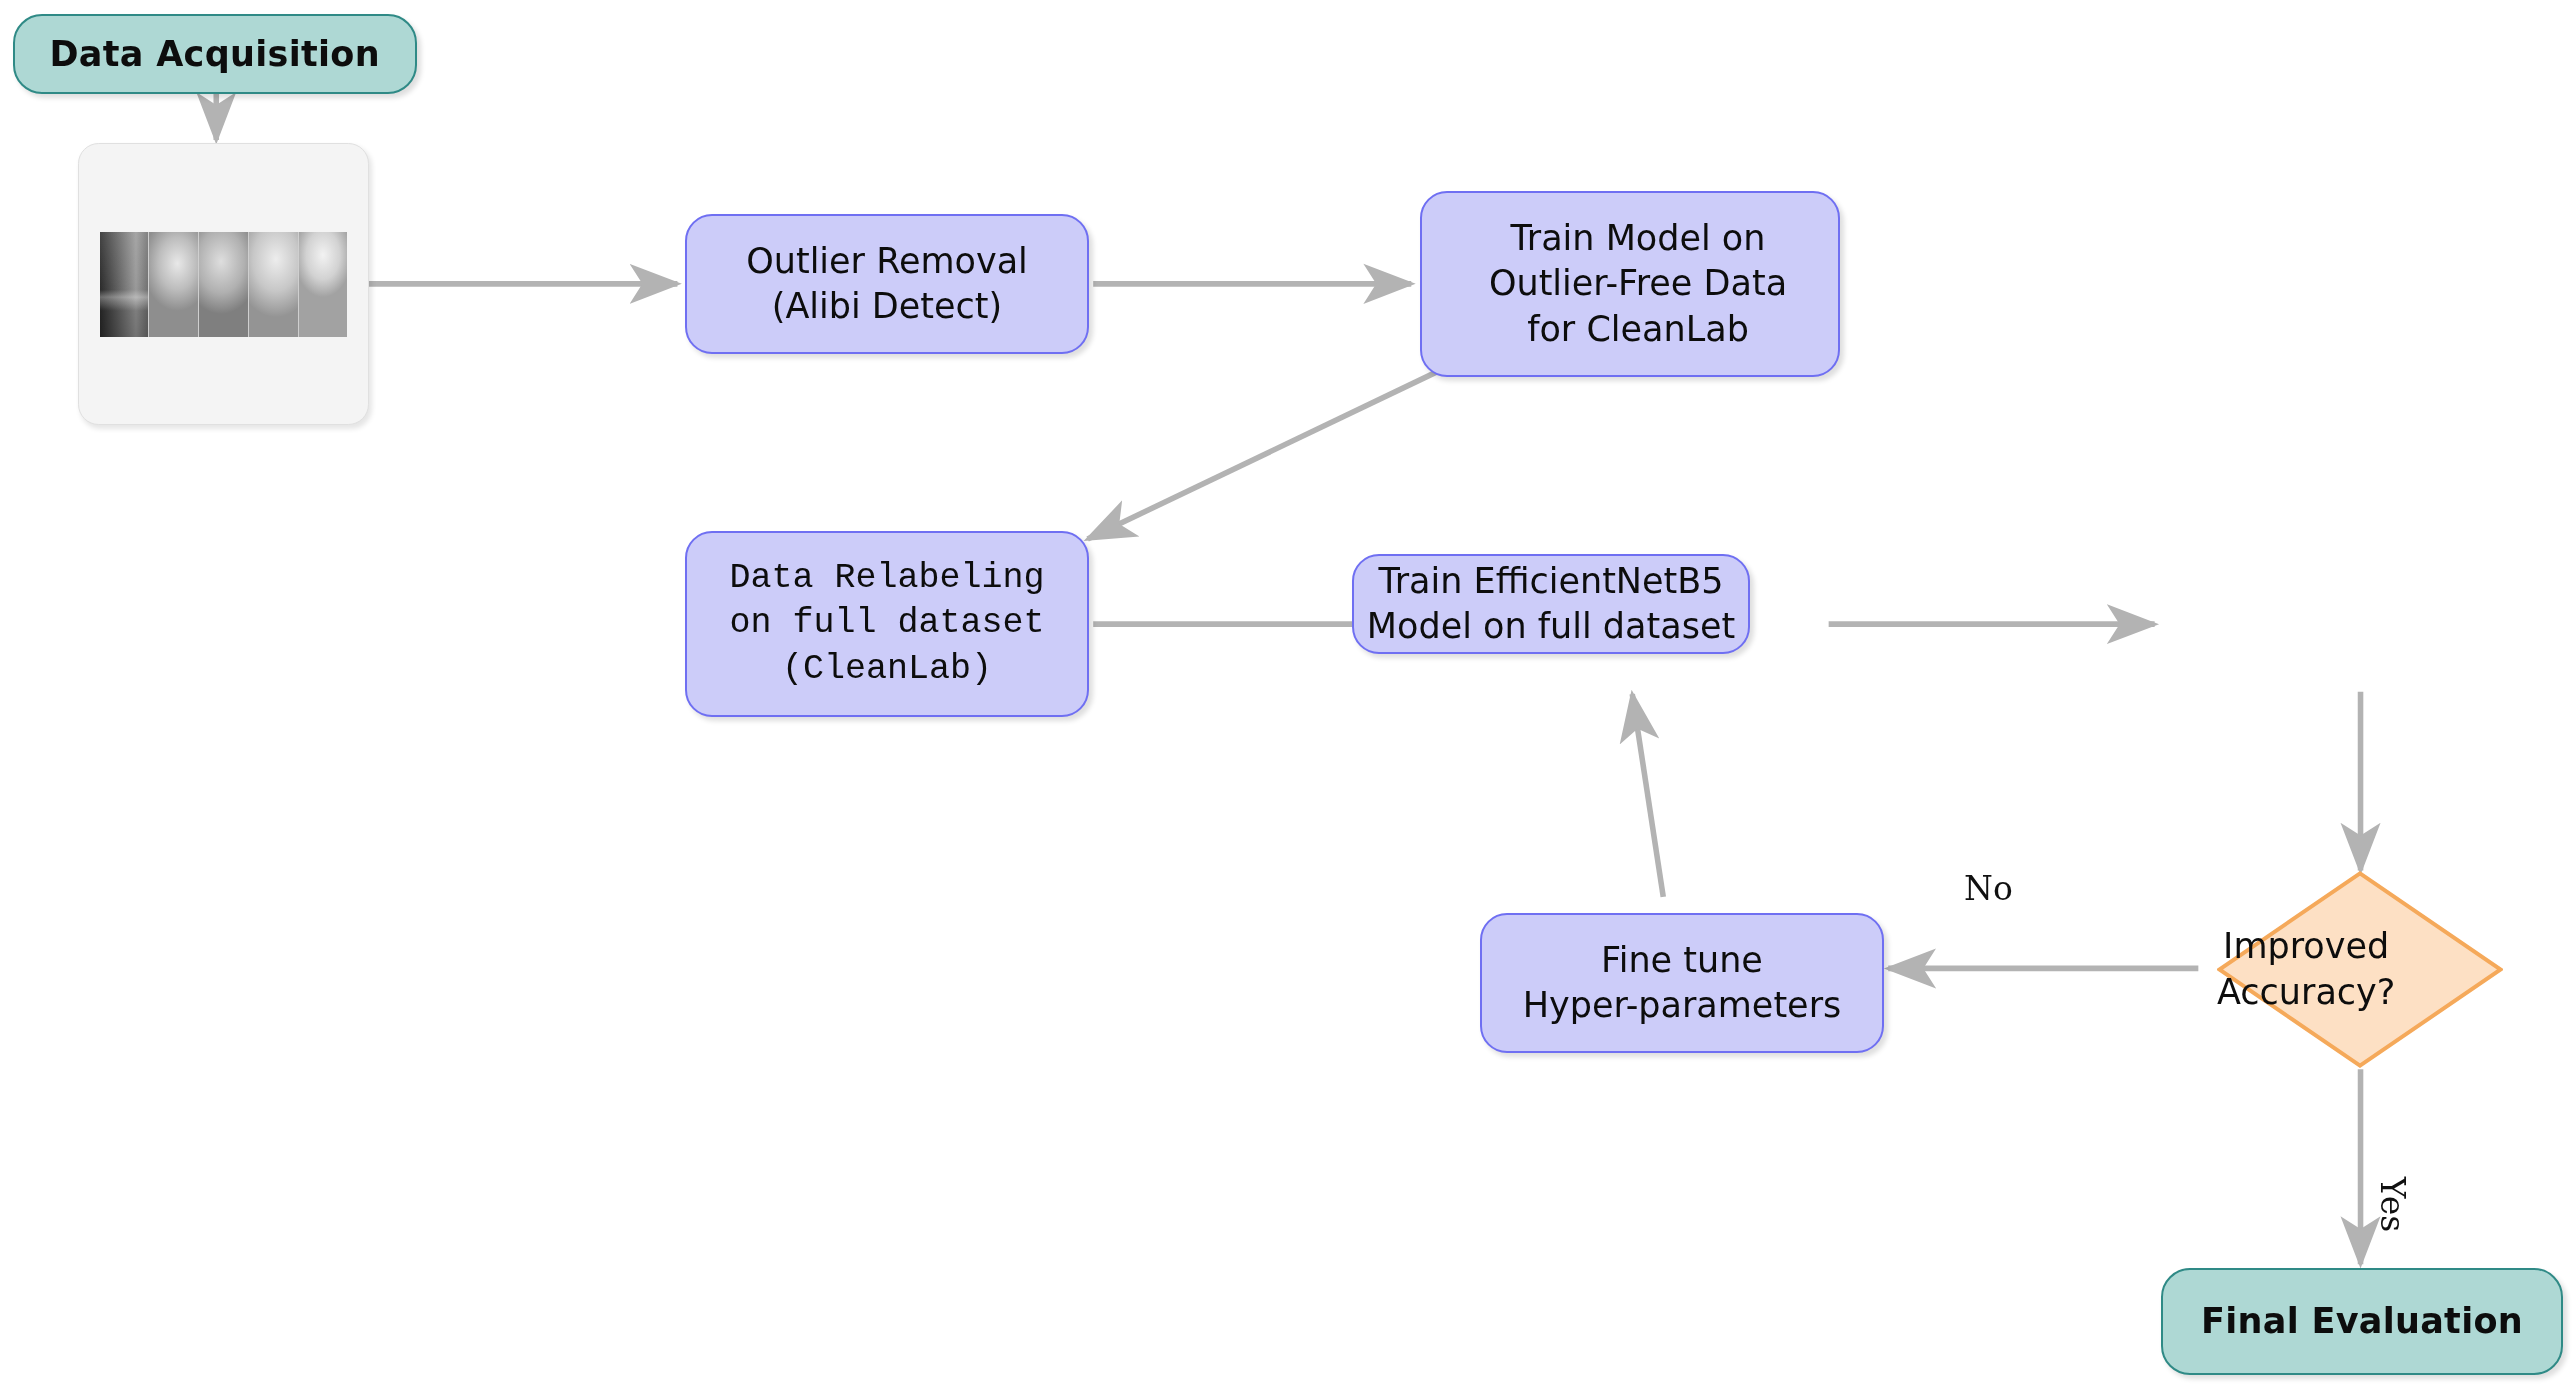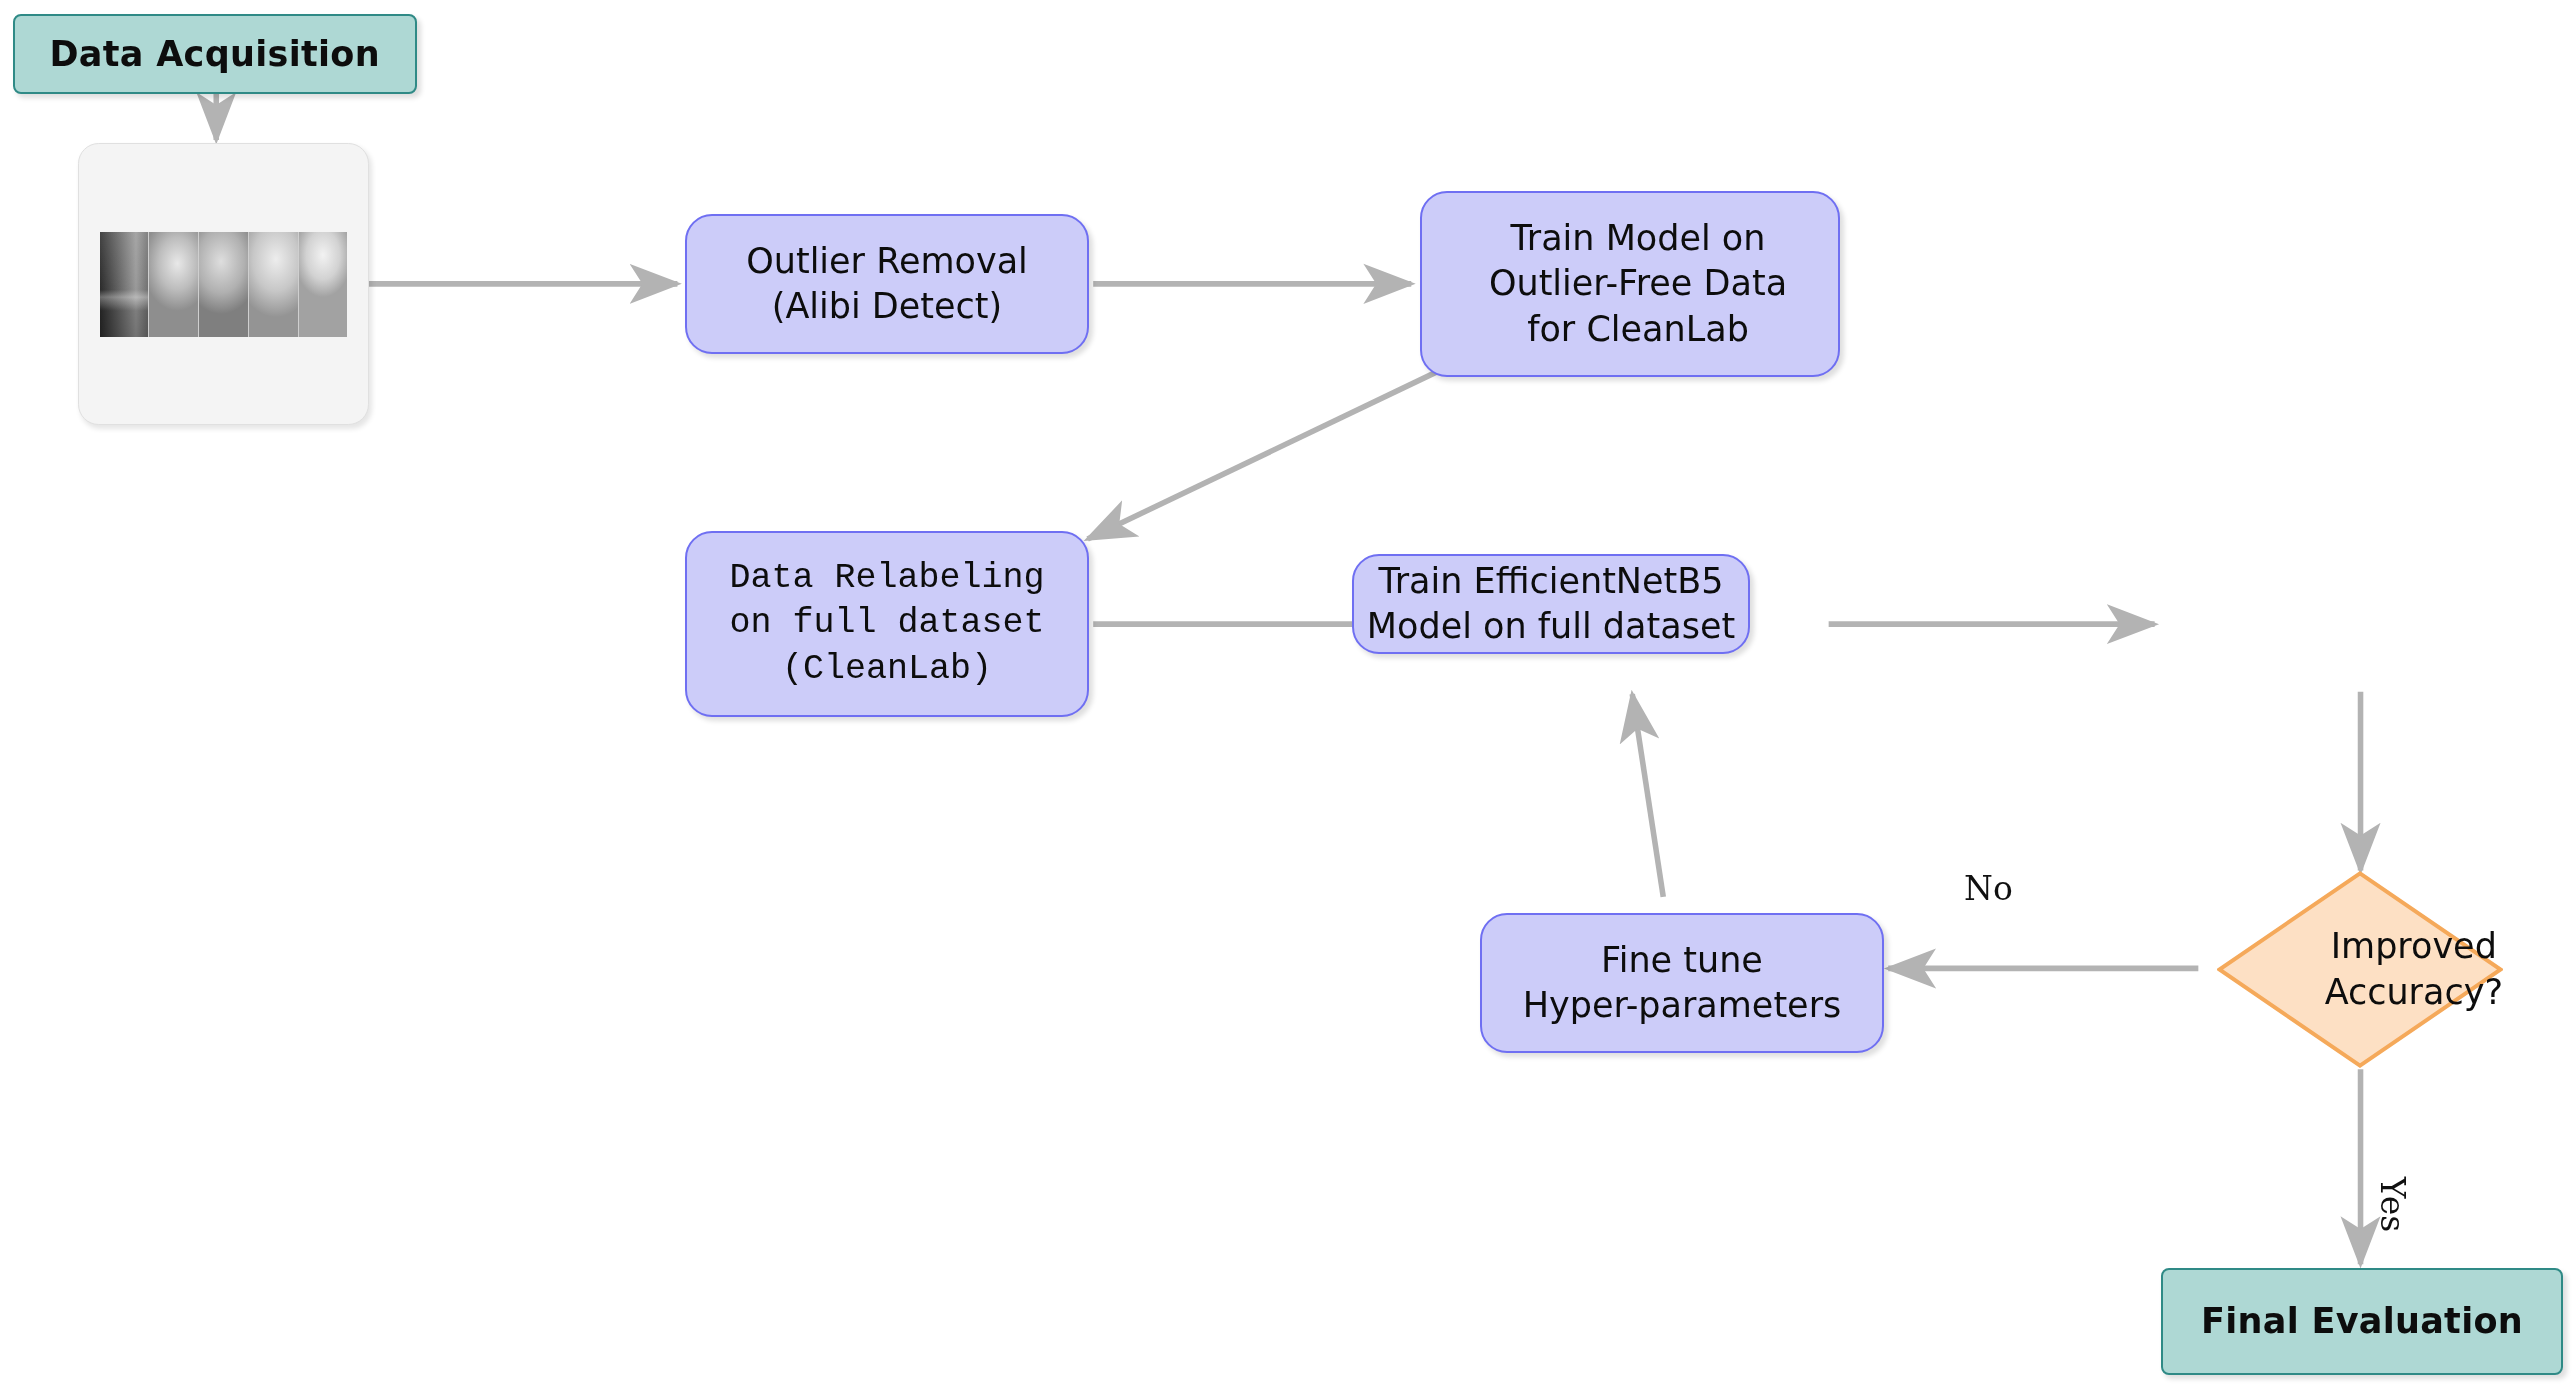--- a/index.html
+++ b/index.html
@@ -26,38 +26,38 @@
     justify-content: center;
     text-align: center;
     line-height: 1.30;
     white-space: pre-line;
     color: #0d0d0d;
     font-family: "DejaVu Sans", sans-serif;
   }
   .node-terminal {
     background: #aed8d4;
     border: 2.4px solid #2f8a86;
-    border-radius: 8px;
+    border-radius: 29px;
     font-weight: bold;
     font-size: 35px;
     letter-spacing: 0.3px;
     box-shadow: 3.2px 4px 5.6px rgba(0,0,0,0.13);
   }
   .node-process {
     background: #ccccf9;
     border: 2.4px solid #6f6ff2;
     border-radius: 27px;
     font-size: 35px;
     box-shadow: 3.2px 4px 5.6px rgba(0,0,0,0.13);
   }
   .node-decision-wrap {
     position: absolute;
     display: flex;
     align-items: center;
-    justify-content: flex-end;
+    justify-content: flex-start;
   }
   .node-decision-shape {
     position: absolute;
     left: 0; top: 0;
     width: 100%;
     height: 100%;
   }
   .node-decision-label {
     position: relative;
     z-index: 2;

